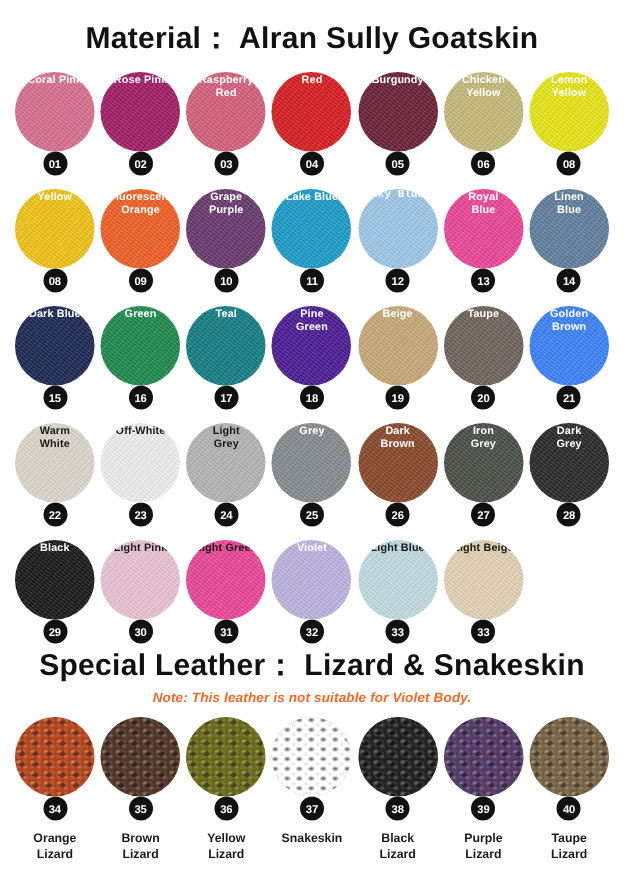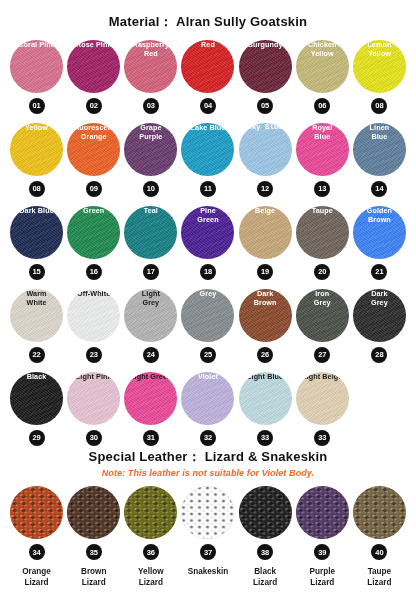--- a/index.html
+++ b/index.html
@@ -19,21 +19,21 @@
   .page {
     width: 416px;
     height: 592px;
     position: relative;
     box-sizing: border-box;
   }
 
   
   .section-title {
     text-align: center;
-    font-size: 13px;
+    font-size: 20px;
     font-weight: 700;
     letter-spacing: 0.2px;
     color: #111111;
     line-height: 1.2;
   }
   #material-title { padding-top: 14px; }
 
   #special-title { padding-top: 3px; }
 
   .section-note {
@@ -106,21 +106,20 @@
     width: 16px;
     height: 16px;
     border-radius: 50%;
     background: #111111;
     color: #ffffff;
     font-size: 7.5px;
     font-weight: 700;
     display: flex;
     align-items: center;
     justify-content: center;
-    margin-top: 5px;
     letter-spacing: -0.1px;
   }
 
   
   .special-grid { margin-top: 8px; }
 
   .disc.reptile::after {
     background-image:
       radial-gradient(ellipse 4px 3px at 50% 50%, rgba(0,0,0,0.30) 40%, rgba(255,255,255,0.16) 72%, rgba(0,0,0,0.02) 100%);
     background-size: 9px 7px;

